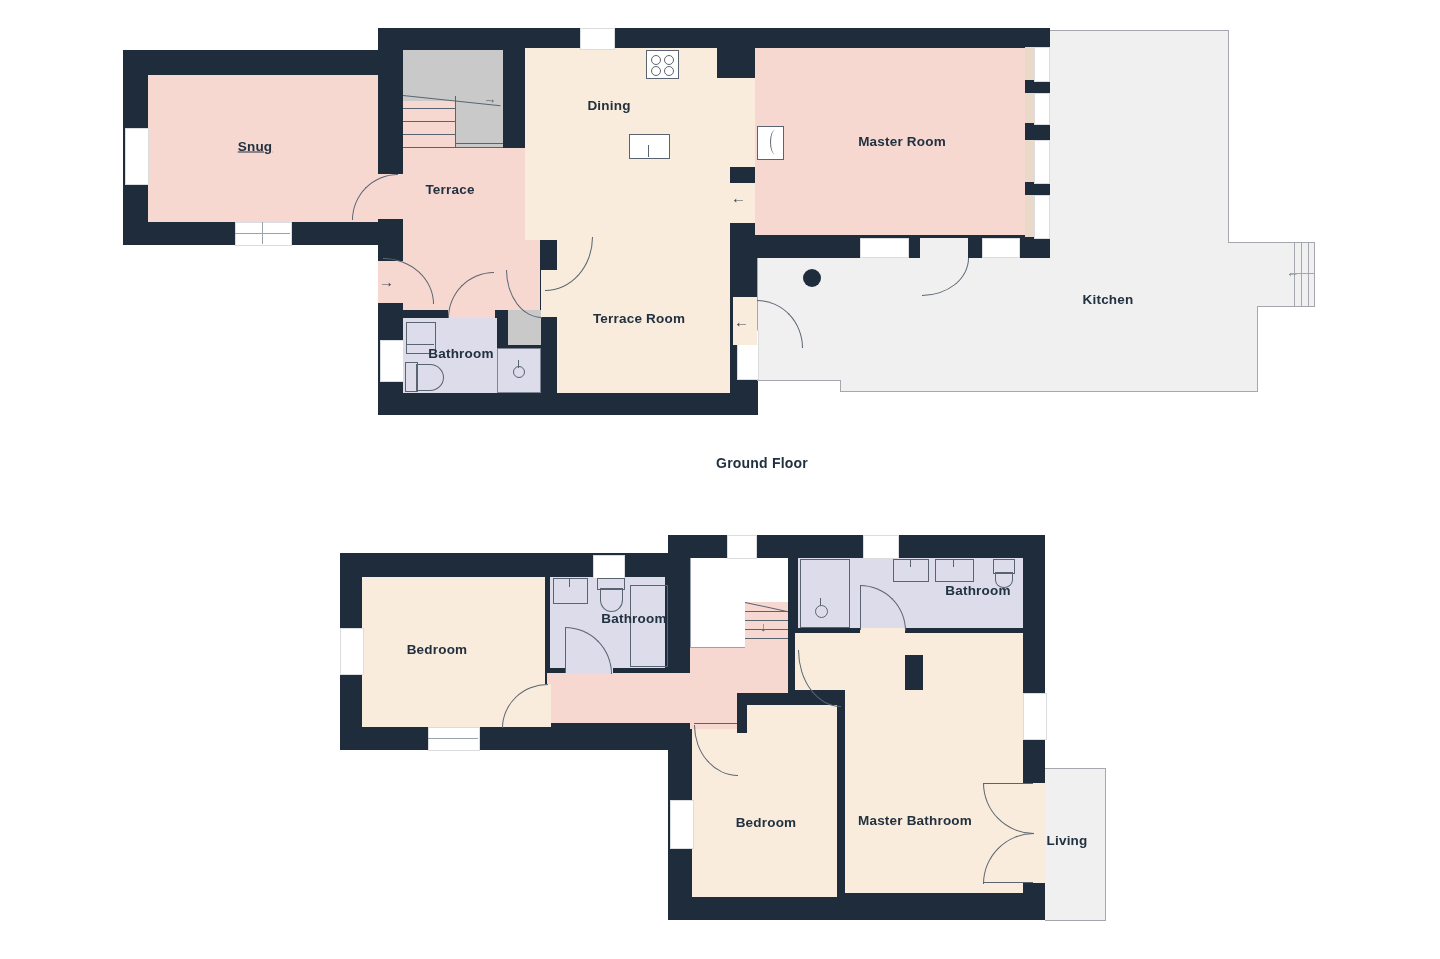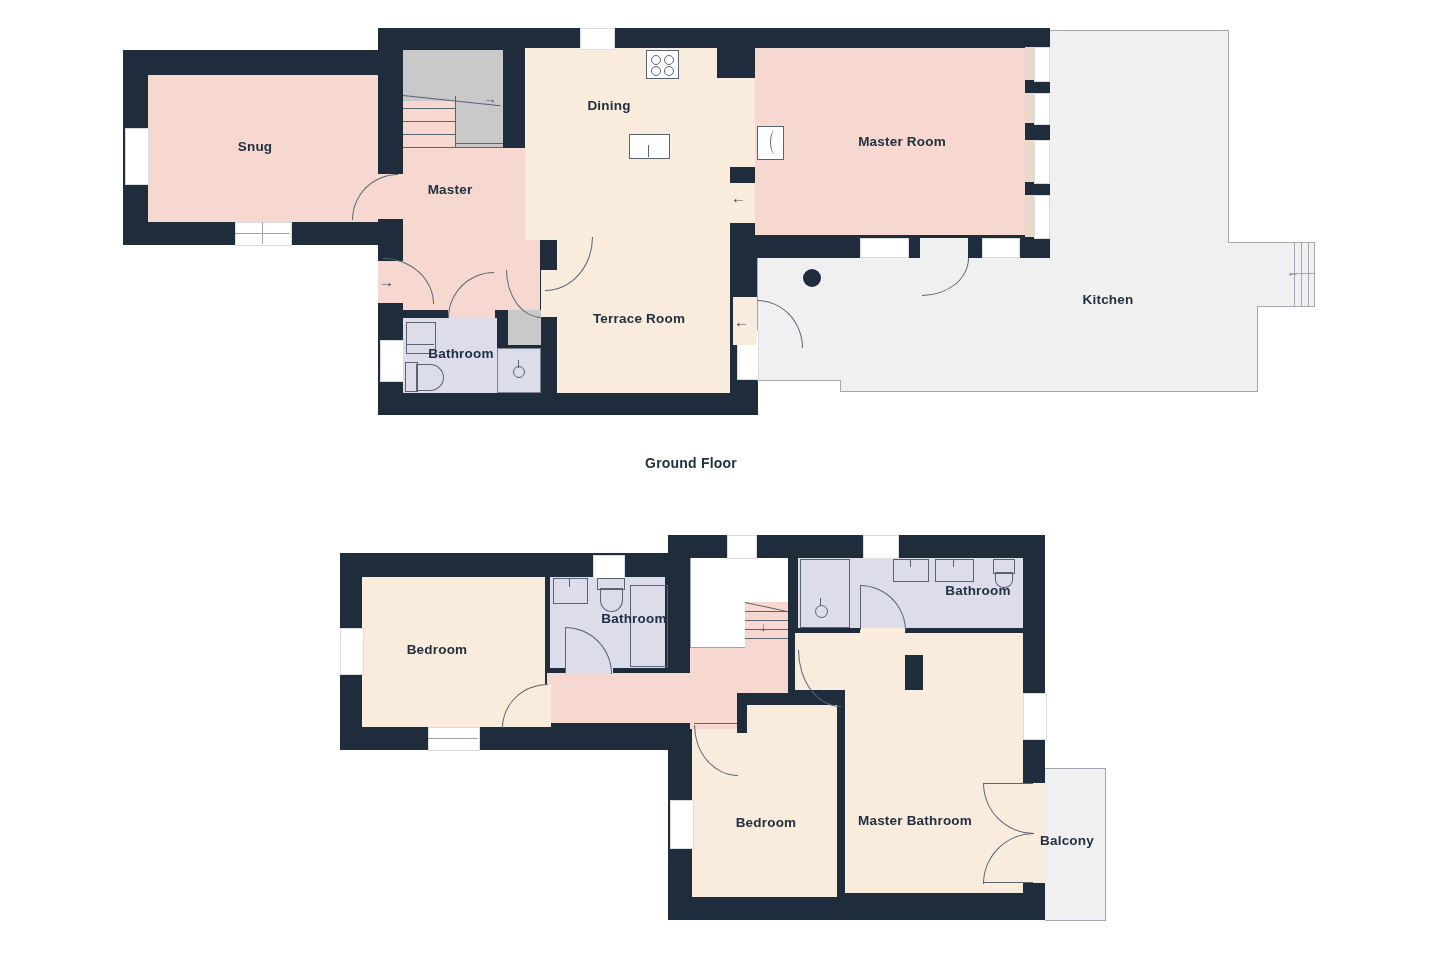--- a/index.html
+++ b/index.html
@@ -132,28 +132,28 @@
 
   <div class="arc arc-tl" style="left:352px;top:174px;width:45px;height:45px;"></div>
   <div class="arc arc-tr" style="left:383px;top:258px;width:50px;height:45px;"></div>
   <span class="arrow" style="left:379px;top:274px;">→</span>
   <div class="arc arc-tl" style="left:448px;top:272px;width:45px;height:45px;"></div>
   <div class="arc arc-bl" style="left:506px;top:270px;width:35px;height:47px;"></div>
   <div class="arc arc-br" style="left:545px;top:237px;width:47px;height:53px;"></div>
   <div class="arc arc-br" style="left:922px;top:258px;width:46px;height:37px;"></div>
   <div class="arc arc-tr" style="left:757px;top:300px;width:45px;height:47px;"></div>
 
-  <div class="lbl" style="left:255px;top:146px;">Snug</div>
-  <div class="lbl" style="left:450px;top:189px;">Master</div>
+  <div class="lbl" style="left:255px;top:146px;text-decoration:underline;">Snug</div>
+  <div class="lbl" style="left:450px;top:189px;">Terrace</div>
   <div class="lbl" style="left:609px;top:105px;">Dining</div>
   <div class="lbl" style="left:639px;top:318px;">Terrace Room</div>
   <div class="lbl" style="left:902px;top:141px;">Master Room</div>
   <div class="lbl" style="left:1108px;top:299px;">Kitchen</div>
   <div class="lbl" style="left:461px;top:353px;">Bathroom</div>
-  <div class="lbl" style="left:691px;top:463px;font-size:14px;">Ground Floor</div>
+  <div class="lbl" style="left:762px;top:463px;font-size:14px;">Ground Floor</div>
 
   <div class="wall" style="left:340px;top:553px;width:330px;height:197px;"></div>
   <div class="wall" style="left:668px;top:535px;width:377px;height:385px;"></div>
 
   <div class="cream" style="left:362px;top:577px;width:183px;height:150px;"></div>
   <div class="lav" style="left:550px;top:577px;width:115px;height:91px;"></div>
   <div class="pink" style="left:547px;top:673px;width:143px;height:50px;"></div>
   <div class="pink" style="left:690px;top:648px;width:47px;height:81px;"></div>
   <div class="pink" style="left:737px;top:648px;width:51px;height:45px;"></div>
   <div class="abs" style="left:690px;top:558px;width:98px;height:90px;background:#fff;border-left:1px solid #9aa2ac;border-bottom:1px solid #9aa2ac;box-sizing:border-box;"></div>
@@ -221,15 +221,15 @@
   <div class="arc arc-bl" style="left:694px;top:725px;width:43px;height:50px;"></div>
   <div class="arc arc-bl" style="left:798px;top:650px;width:42px;height:56px;"></div>
   <div class="ln" style="left:860px;top:585px;width:1px;height:45px;"></div>
   <div class="arc arc-tr" style="left:860px;top:585px;width:45px;height:45px;"></div>
 
   <div class="lbl" style="left:437px;top:649px;">Bedroom</div>
   <div class="lbl" style="left:634px;top:618px;">Bathroom</div>
   <div class="lbl" style="left:978px;top:590px;">Bathroom</div>
   <div class="lbl" style="left:766px;top:822px;">Bedroom</div>
   <div class="lbl" style="left:915px;top:820px;">Master Bathroom</div>
-  <div class="lbl" style="left:1067px;top:840px;">Balcony</div>
+  <div class="lbl" style="left:1067px;top:840px;">Living</div>
 
 </div>
 
 </body></html>

